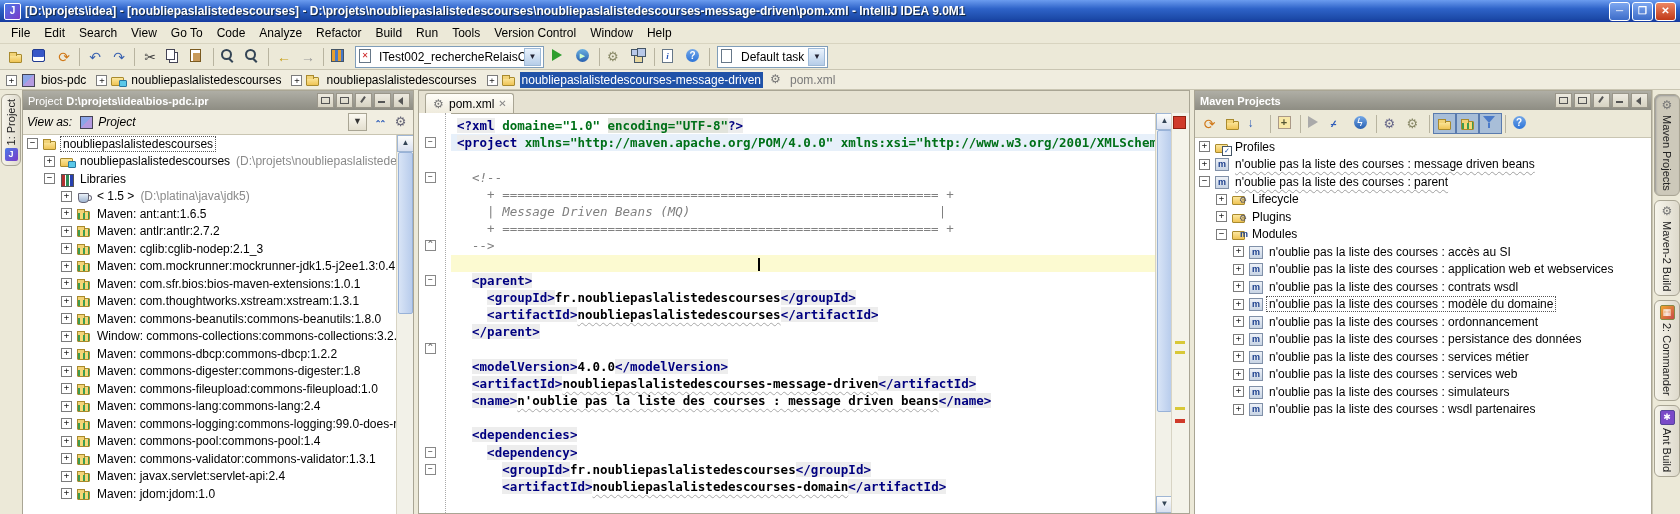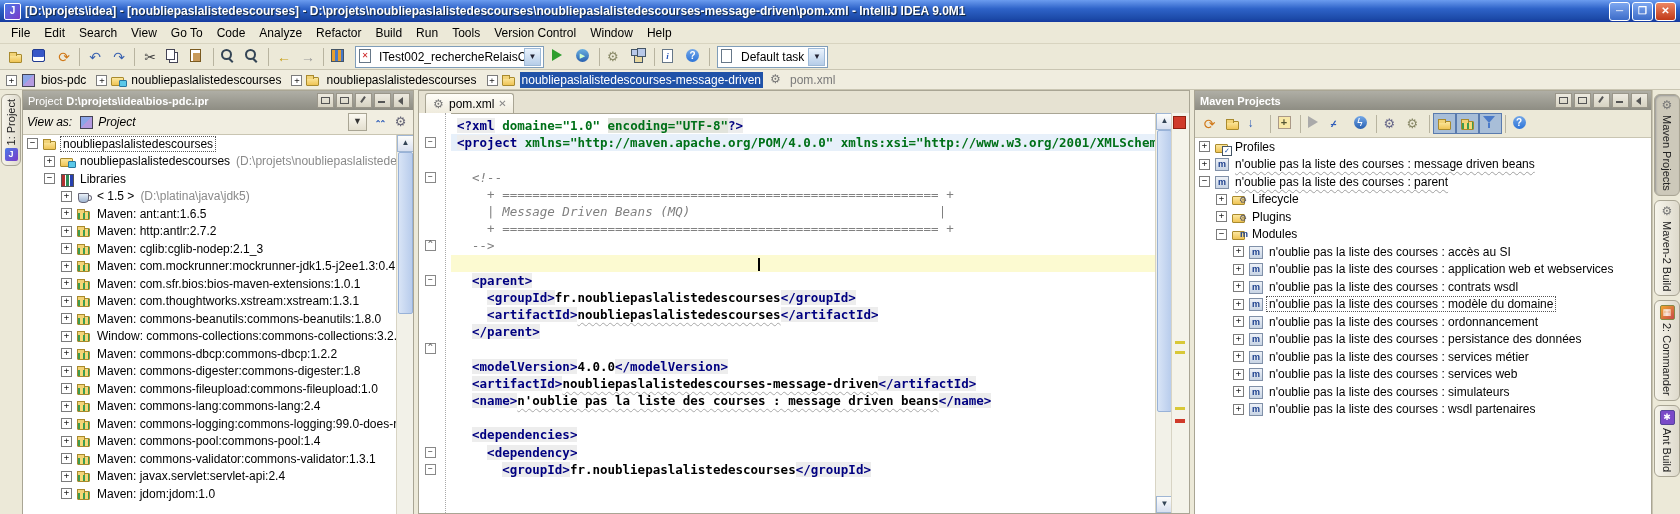--- a/index.html
+++ b/index.html
@@ -406,21 +406,21 @@
             <span class="textra">(D:\platina\java\jdk5)</span>
           </div>
           <div class="trow" style="padding-left: 38px;">
             <span class="texp">+</span>
             <span class="xic maven-lib" style="margin-right: 3px;"></span>
             <span class="tlabel">Maven: ant:ant:1.6.5</span>
           </div>
           <div class="trow" style="padding-left: 38px;">
             <span class="texp">+</span>
             <span class="xic maven-lib" style="margin-right: 3px;"></span>
-            <span class="tlabel">Maven: http:antlr:2.7.2</span>
+            <span class="tlabel">Maven: antlr:antlr:2.7.2</span>
           </div>
           <div class="trow" style="padding-left: 38px;">
             <span class="texp">+</span>
             <span class="xic maven-lib" style="margin-right: 3px;"></span>
             <span class="tlabel">Maven: cglib:cglib-nodep:2.1_3</span>
           </div>
           <div class="trow" style="padding-left: 38px;">
             <span class="texp">+</span>
             <span class="xic maven-lib" style="margin-right: 3px;"></span>
             <span class="tlabel">Maven: com.mockrunner:mockrunner-jdk1.5-j2ee1.3:0.4</span>
@@ -560,20 +560,21 @@
             <div class="cl"><span class="t-txt">    </span><span class="t-tag">&lt;artifactId&gt;</span><span class="t-wav">noubliepaslalistedescourses</span><span class="t-tag">&lt;/artifactId&gt;</span></div>
             <div class="cl"><span class="t-txt">  </span><span class="t-tag">&lt;/parent&gt;</span></div>
             <div class="cl"></div>
             <div class="cl"><span class="t-txt">  </span><span class="t-tag">&lt;modelVersion&gt;</span><span class="t-txt">4.0.0</span><span class="t-tag">&lt;/modelVersion&gt;</span></div>
             <div class="cl"><span class="t-txt">  </span><span class="t-tag">&lt;artifactId&gt;</span><span class="t-wav">noubliepaslalistedescourses-message-driven</span><span class="t-tag">&lt;/artifactId&gt;</span></div>
             <div class="cl"><span class="t-txt">  </span><span class="t-tag">&lt;name&gt;</span><span class="t-wav">n'oublie pas la liste des courses : message driven beans</span><span class="t-tag">&lt;/name&gt;</span></div>
             <div class="cl"></div>
             <div class="cl"><span class="t-txt">  </span><span class="t-tag">&lt;dependencies&gt;</span></div>
             <div class="cl"><span class="t-txt">    </span><span class="t-tag">&lt;dependency&gt;</span></div>
             <div class="cl"><span class="t-txt">      </span><span class="t-tag">&lt;groupId&gt;</span><span class="t-txt">fr.noubliepaslalistedescourses</span><span class="t-tag">&lt;/groupId&gt;</span></div>
+            <div class="cl"><span class="t-txt">      </span><span class="t-tag">&lt;artifactId&gt;</span><span class="t-wav">noubliepaslalistedescourses-domain</span><span class="t-tag">&lt;/artifactId&gt;</span></div>
           </div>
         <div id="edscroll" class="sb">
           <span class="arr" style="top:0;">▲</span>
           <span class="thumb" style="top:17px;height:280px;"></span>
           <span class="arr" style="bottom:0;">▼</span>
         </div>
         <div id="edstripe">
           <span id="err-ind"></span>
           <span class="mark" style="top:228px;background:#D8C838;"></span>
           <span class="mark" style="top:238px;background:#D8C838;"></span>

